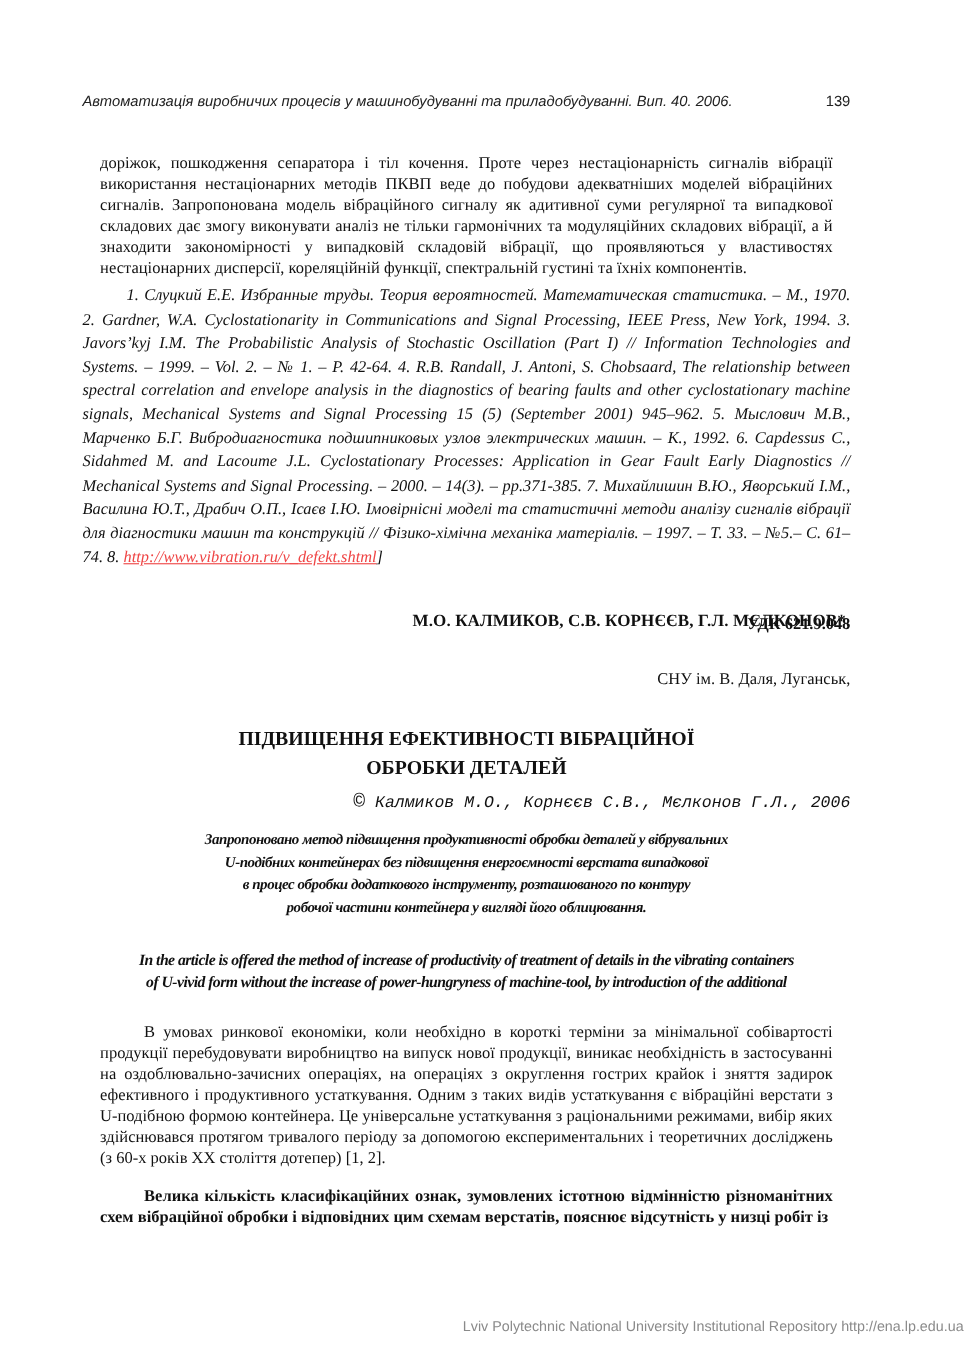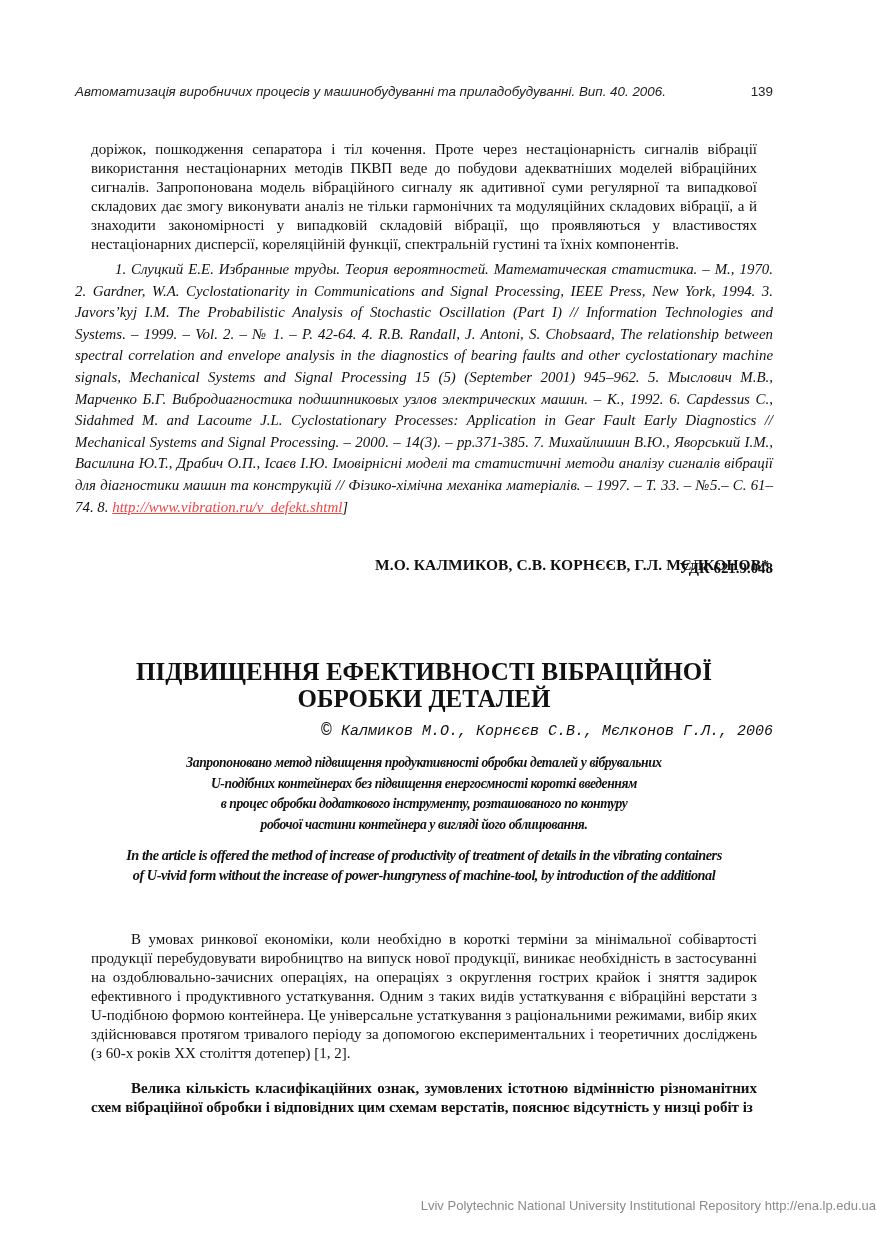--- a/index.html
+++ b/index.html
@@ -19,32 +19,32 @@
       font-family: "Liberation Serif", serif; font-style: italic; font-size: 14.9px;
       line-height: 21.6px; text-align: justify; text-indent: 40px; margin: 0;
     }
     .refs a { color: #ef4444; text-decoration: underline; }
     .block { position: absolute; left: 75px; width: 698px; }
     .right { text-align: right; }
     .udk { font-family: "Liberation Serif", serif; font-weight: bold; font-size: 14.9px; }
     .authors { font-family: "Liberation Serif", serif; font-weight: bold; font-size: 15.5px; letter-spacing: 0.1px; }
     .affil { font-family: "Liberation Serif", serif; font-size: 15px; line-height: 20px; }
     .article-title {
-      font-family: "Liberation Serif", serif; font-weight: bold; font-size: 25px;
+      font-family: "Liberation Serif", serif; font-weight: bold; font-size: 18px;
       line-height: 27px; text-align: center;
     }
     .copyright { font-family: Liberation Mono, monospace; font-style: italic; font-size: 15px; }
     .copyright .sym { font-style: normal; font-size: 18px; }
     .abstract-ua {
       font-family: "Liberation Serif", serif; font-style: italic; font-weight: bold;
       font-size: 13.6px; line-height: 20.5px; text-align: center; letter-spacing: -0.4px;
     }
     .abstract-en {
       font-family: "Liberation Serif", serif; font-style: italic; font-weight: bold;
-      font-size: 14.3px; line-height: 20.3px; text-align: center; letter-spacing: -0.5px;
+      font-size: 14.3px; line-height: 20.3px; text-align: center; letter-spacing: -0.5px; margin-top: 18px;
     }
     .bold { font-weight: bold; }
     .footer {
       position: absolute; top: 1198px; left: 0; width: 876px; text-align: right;
       font-family: "Liberation Sans", sans-serif; font-size: 13px; color: #8a8a8a;
     }
   </style>
 </head>
 <body>
 
@@ -59,32 +59,33 @@
 
 <div class="block" style="top:259px;">
   <p class="refs"><span>1. Слуцкий Е.Е. Избранные труды. Теория вероятностей. Математическая статистика. – М., 1970. 2. Gardner, W.A. Cyclostationarity in Communications and Signal Processing, IEEE Press, New York, 1994. 3. Javors’kyj I.M. The Probabilistic Analysis of Stochastic Oscillation (Part I) // Information Technologies and Systems. – 1999. – Vol. 2. – № 1. – P. 42-64. 4. R.B. Randall, J. Antoni, S. Chobsaard, The relationship between spectral correlation and envelope analysis in the diagnostics of bearing faults and other cyclostationary machine signals, Mechanical Systems and Signal Processing 15 (5) (September 2001) 945–962. 5. Мыслович М.В., Марченко Б.Г. Вибродиагностика подшипниковых узлов электрических машин. – К., 1992. 6. Capdessus C., Sidahmed M. and Lacoume J.L. Cyclostationary Processes: Application in Gear Fault Early Diagnostics // Mechanical Systems and Signal Processing. – 2000. – 14(3). – pp.371-385. 7. Михайлишин В.Ю., Яворський І.М., Василина Ю.Т., Драбич О.П., Ісаєв І.Ю. Імовірнісні моделі та статистичні методи аналізу сигналів вібрації для діагностики машин та конструкцій // Фізико-хімічна механіка матеріалів. – 1997. – Т. 33. – №5.– С. 61–74. 8. </span><a>http://www.vibration.ru/v_defekt.shtml</a><span>]</span></p>
 </div>
 
 <div class="block right udk" style="top:560px;">УДК 621.9.048</div>
 
 <div class="block right authors" style="top:556px;">М.О. КАЛМИКОВ, С.В. КОРНЄЄВ, Г.Л. МЄЛКОНОВ*,</div>
 
 <div class="block right affil" style="top:608px;">
+  <div>СНУ ім. В. Даля, Луганськ,</div>
 </div>
 
 <div class="block article-title" style="top:658px;">
   <div>ПІДВИЩЕННЯ ЕФЕКТИВНОСТІ ВІБРАЦІЙНОЇ</div>
   <div>ОБРОБКИ ДЕТАЛЕЙ</div>
 </div>
 
 <div class="block right copyright" style="top:720px;"><span class="sym">©</span><span> Калмиков М.О., Корнєєв С.В., Мєлконов Г.Л., 2006</span></div>
 
 <div class="block abstract-ua" style="top:753px;">
   <div>Запропоновано метод підвищення продуктивності обробки деталей у вібрувальних</div>
-  <div>U-подібних контейнерах без підвищення енергоємності короткі  введенням</div>
+  <div>U-подібних контейнерах без підвищення енергоємності верстата  випадкової</div>
   <div>в процес обробки додаткового інструменту, розташованого по контуру</div>
   <div>робочої частини контейнера у вигляді його облицювання.</div>
 </div>
 
 <div class="block abstract-en" style="top:845px;">
   <div>In the article is offered the method of increase of productivity of treatment of details in the vibrating containers</div>
   <div>of U-vivid form without the increase of power-hungryness of machine-tool, by introduction of the additional</div>
 </div>
 
 <div class="block" style="top:914px;">

